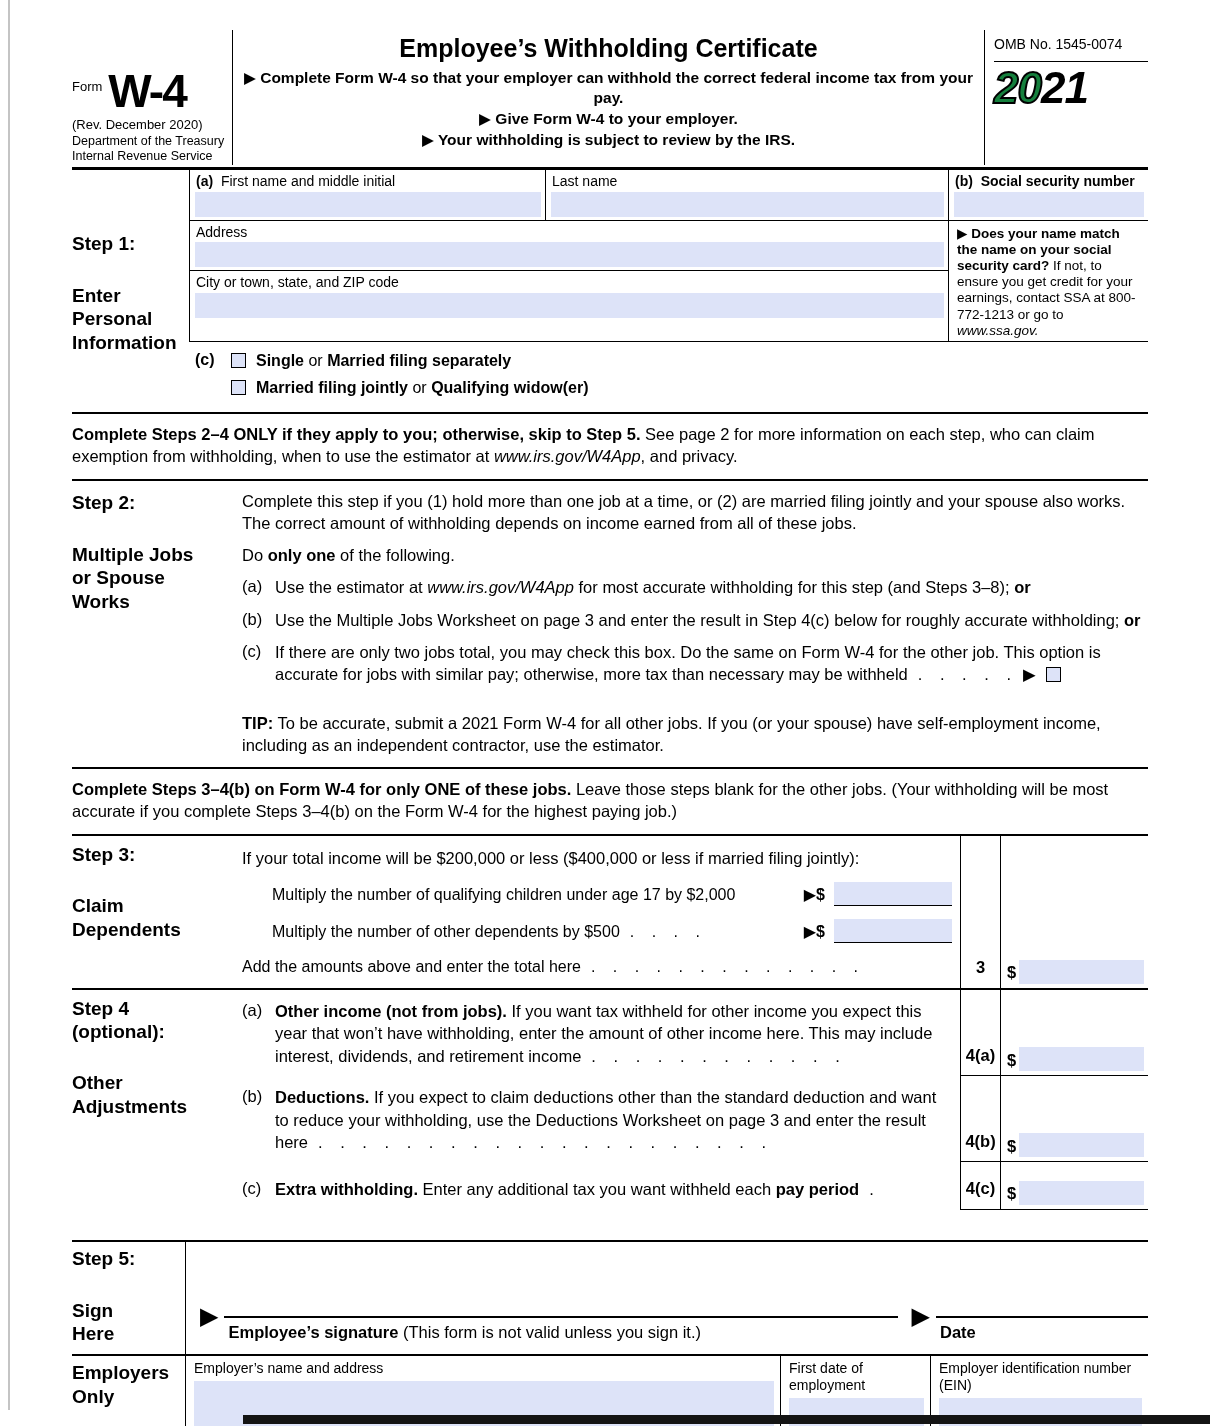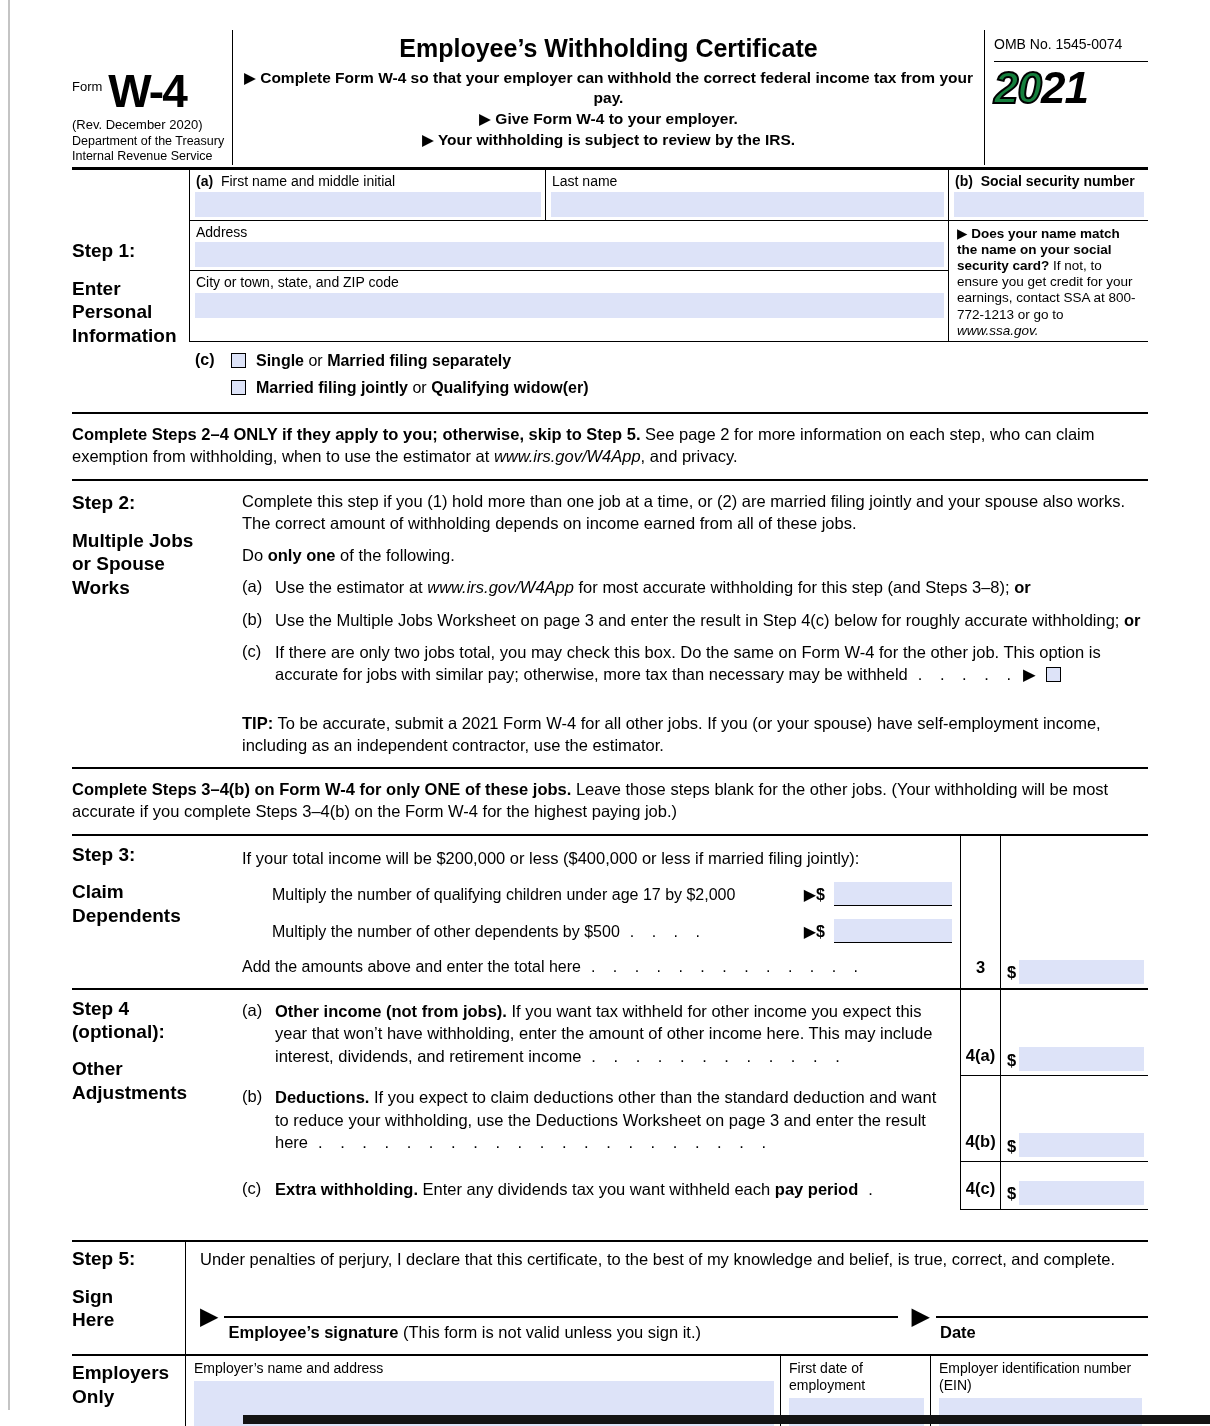--- a/index.html
+++ b/index.html
@@ -25,21 +25,21 @@
   .bullet{font-size:15.5px;font-weight:bold;line-height:1.34;}
   .hdr-right{width:163px;padding-left:9px;display:flex;flex-direction:column;}
   .omb{font-size:14px;padding:5px 0 8px;border-bottom:1.5px solid #000;}
   .year{font-size:44px;font-weight:bold;font-style:italic;line-height:1;padding-top:4px;letter-spacing:-1px;}
   .yr-outline{color:#15803d;-webkit-text-stroke:2px #000;}
 
   
   .step1{display:flex;align-items:center;}
   .step-col{width:118px;padding-top:6px;}
   .step-label{font-size:19px;font-weight:bold;line-height:1.2;}
-  .step-title{font-size:19px;font-weight:bold;margin-top:14px;line-height:1.25;max-width:112px;}
+  .step-title{font-size:19px;font-weight:bold;margin-top:28px;line-height:1.25;max-width:112px;}
   .p1-right{flex:1;}
   .p-grid{border-left:1.5px solid #000;border-bottom:1.5px solid #000;}
   .g-row1{display:flex;border-bottom:1.5px solid #000;}
   .g-c1{width:355px;} .g-c2{width:403px;border-left:1.5px solid #000;} .g-c3{width:200px;border-left:1.5px solid #000;}
   .cell-label{font-size:14px;padding:3px 4px 2px 6px;line-height:1.2;}
   .bold-label{font-weight:bold;}
   .field{background:var(--field);}
   .cell-field{height:25px;margin:0 4px 3px 5px;}
   .g-bottom{display:flex;}
   .g-left{flex:1;}
@@ -315,21 +315,21 @@
           </div>
         <div class="t-amt cell-line">
             <span class="dollar">$</span>
             <span class="field amt-field"></span>
           </div>
       </div>
       <div class="t-row">
         <div class="tr-content">
           <div class="t4-item t4-last">
             <span class="tag">(c)</span>
-            <span class="s2-text"><b>Extra withholding.</b><span> Enter any dividends tax you want withheld each </span><b>pay period</b><span class="dots">.</span></span>
+            <span class="s2-text"><b>Extra withholding.</b><span> Enter any additional tax you want withheld each </span><b>pay period</b><span class="dots">.</span></span>
           </div>
         </div>
         <div class="t-num cell-line">
             <span>4(c)</span>
           </div>
         <div class="t-amt cell-line">
             <span class="dollar">$</span>
             <span class="field amt-field"></span>
           </div>
       </div>
@@ -337,21 +337,20 @@
   </div>
 
   <div class="spacer"></div>
 
   <div class="step5">
     <div class="s5-label">
       <div class="step-label">Step 5:</div>
       <div class="step-title">Sign Here</div>
     </div>
     <div class="s5-content">
-      <p>Under penalties of perjury, I declare that this certificate, to the best of my knowledge and belief, is true, correct, and complete.</p>
       <div class="sig-row">
         <span class="big-arrow">▶</span>
         <div class="sig-line">
           <b>Employee’s signature</b><span> (This form is not valid unless you sign it.)</span>
         </div>
         <span class="big-arrow">▶</span>
         <div class="date-line">
           <b>Date</b>
         </div>
       </div>

